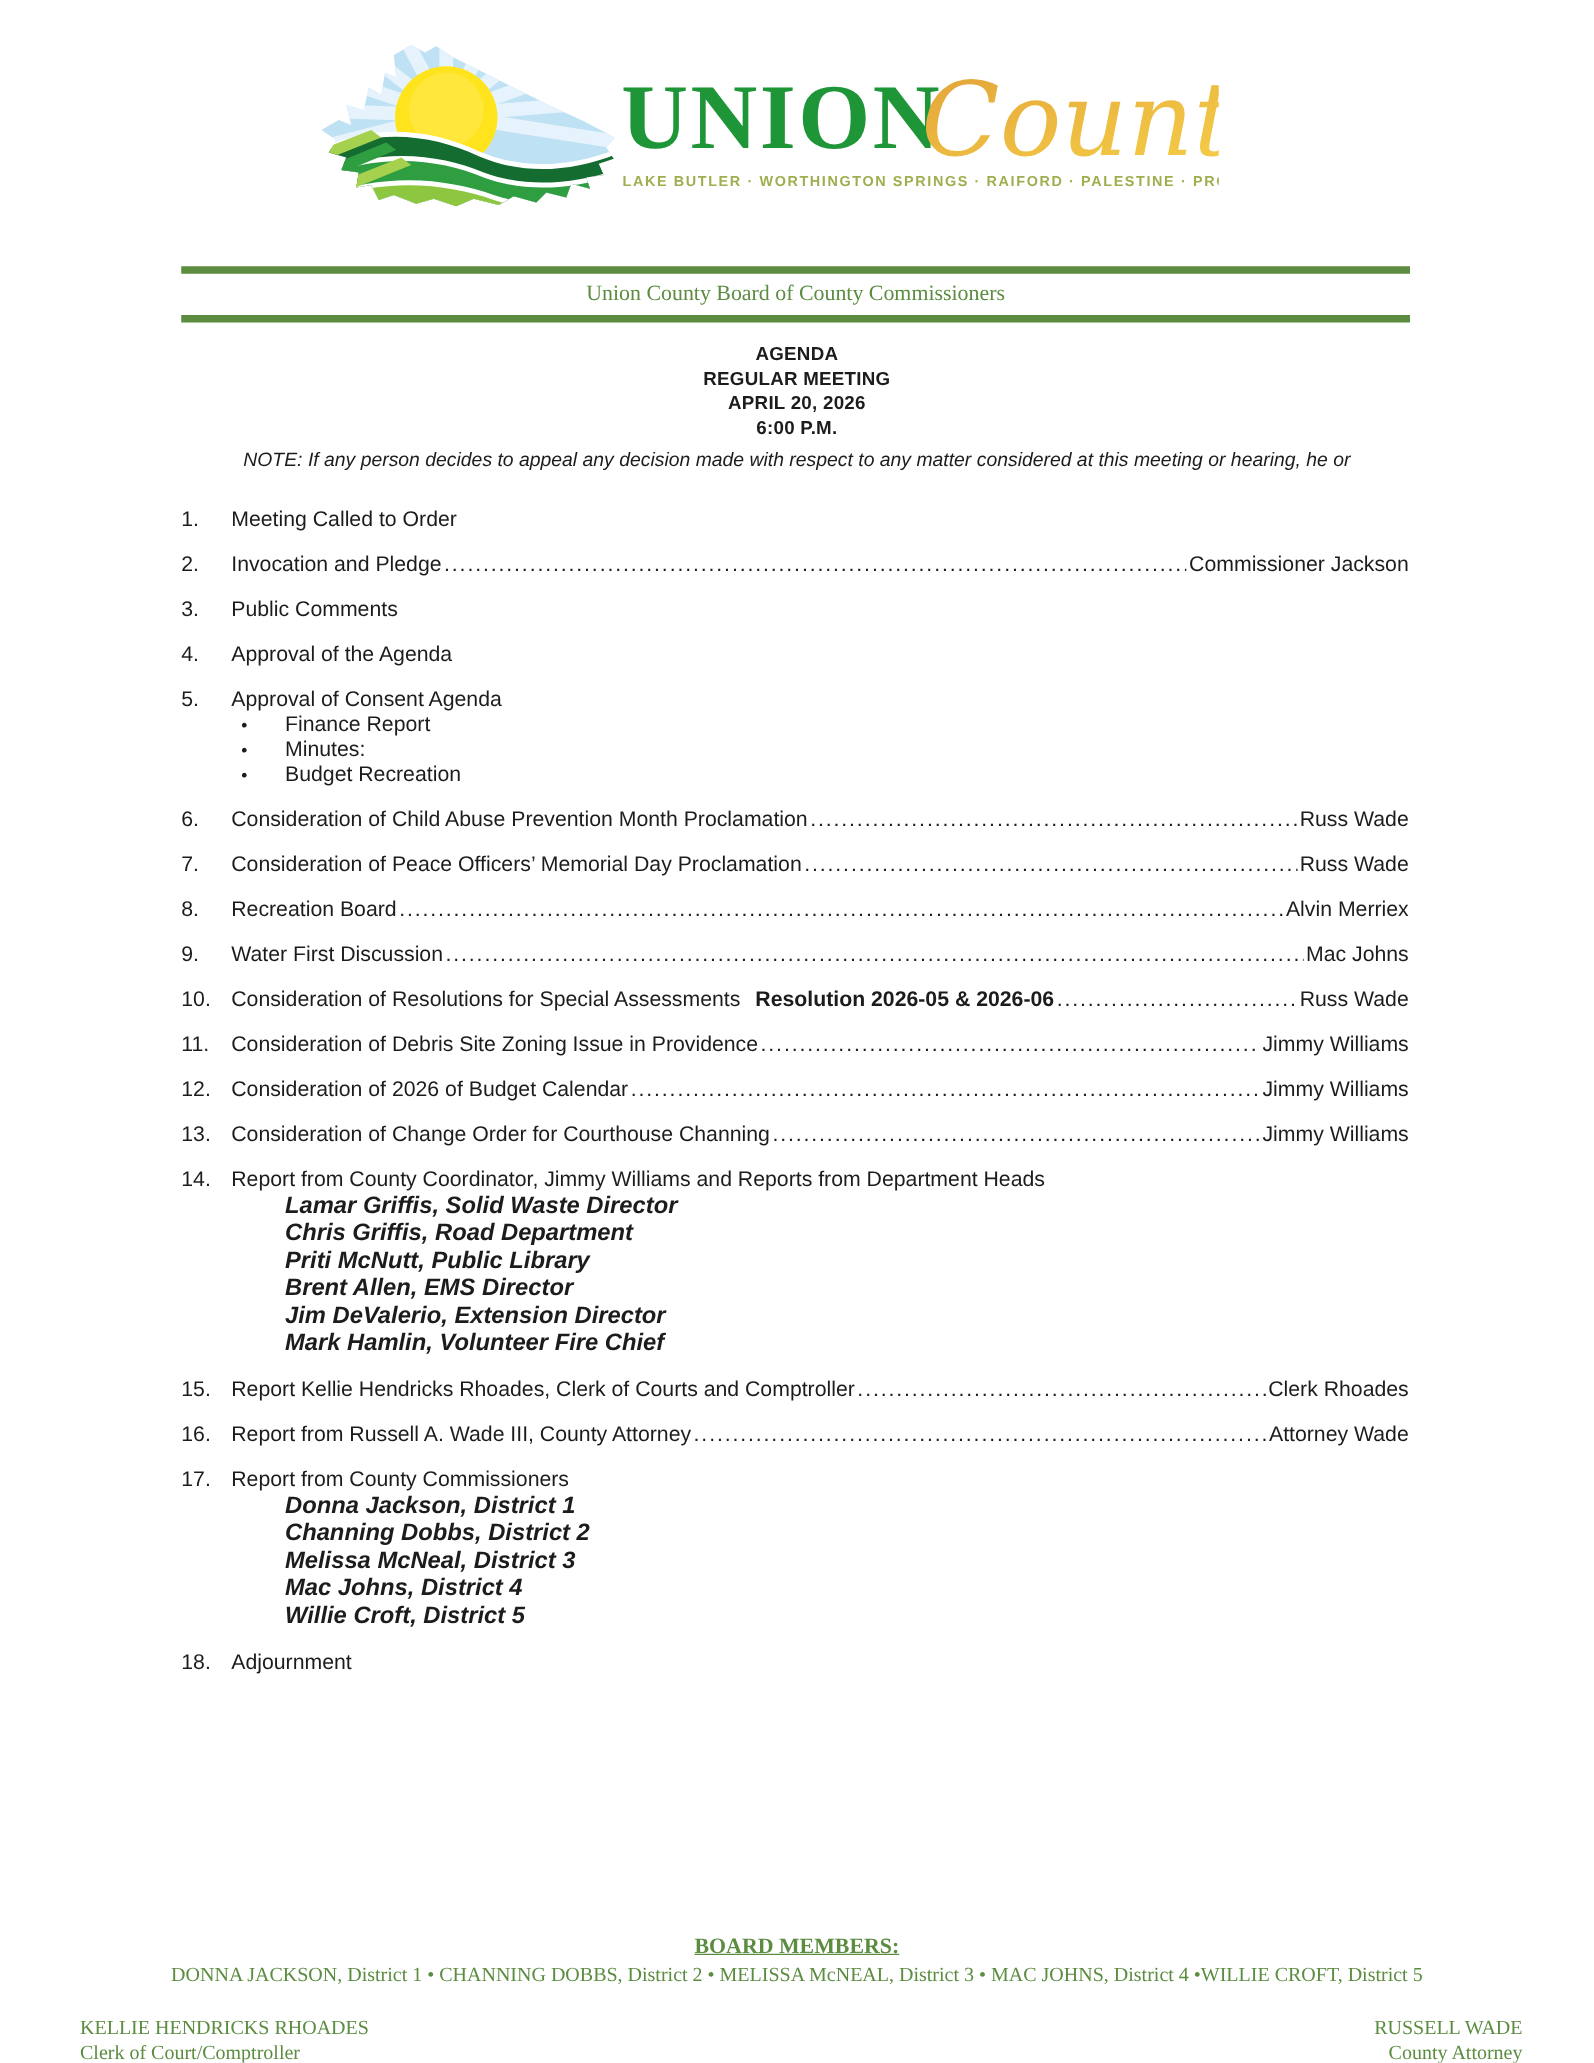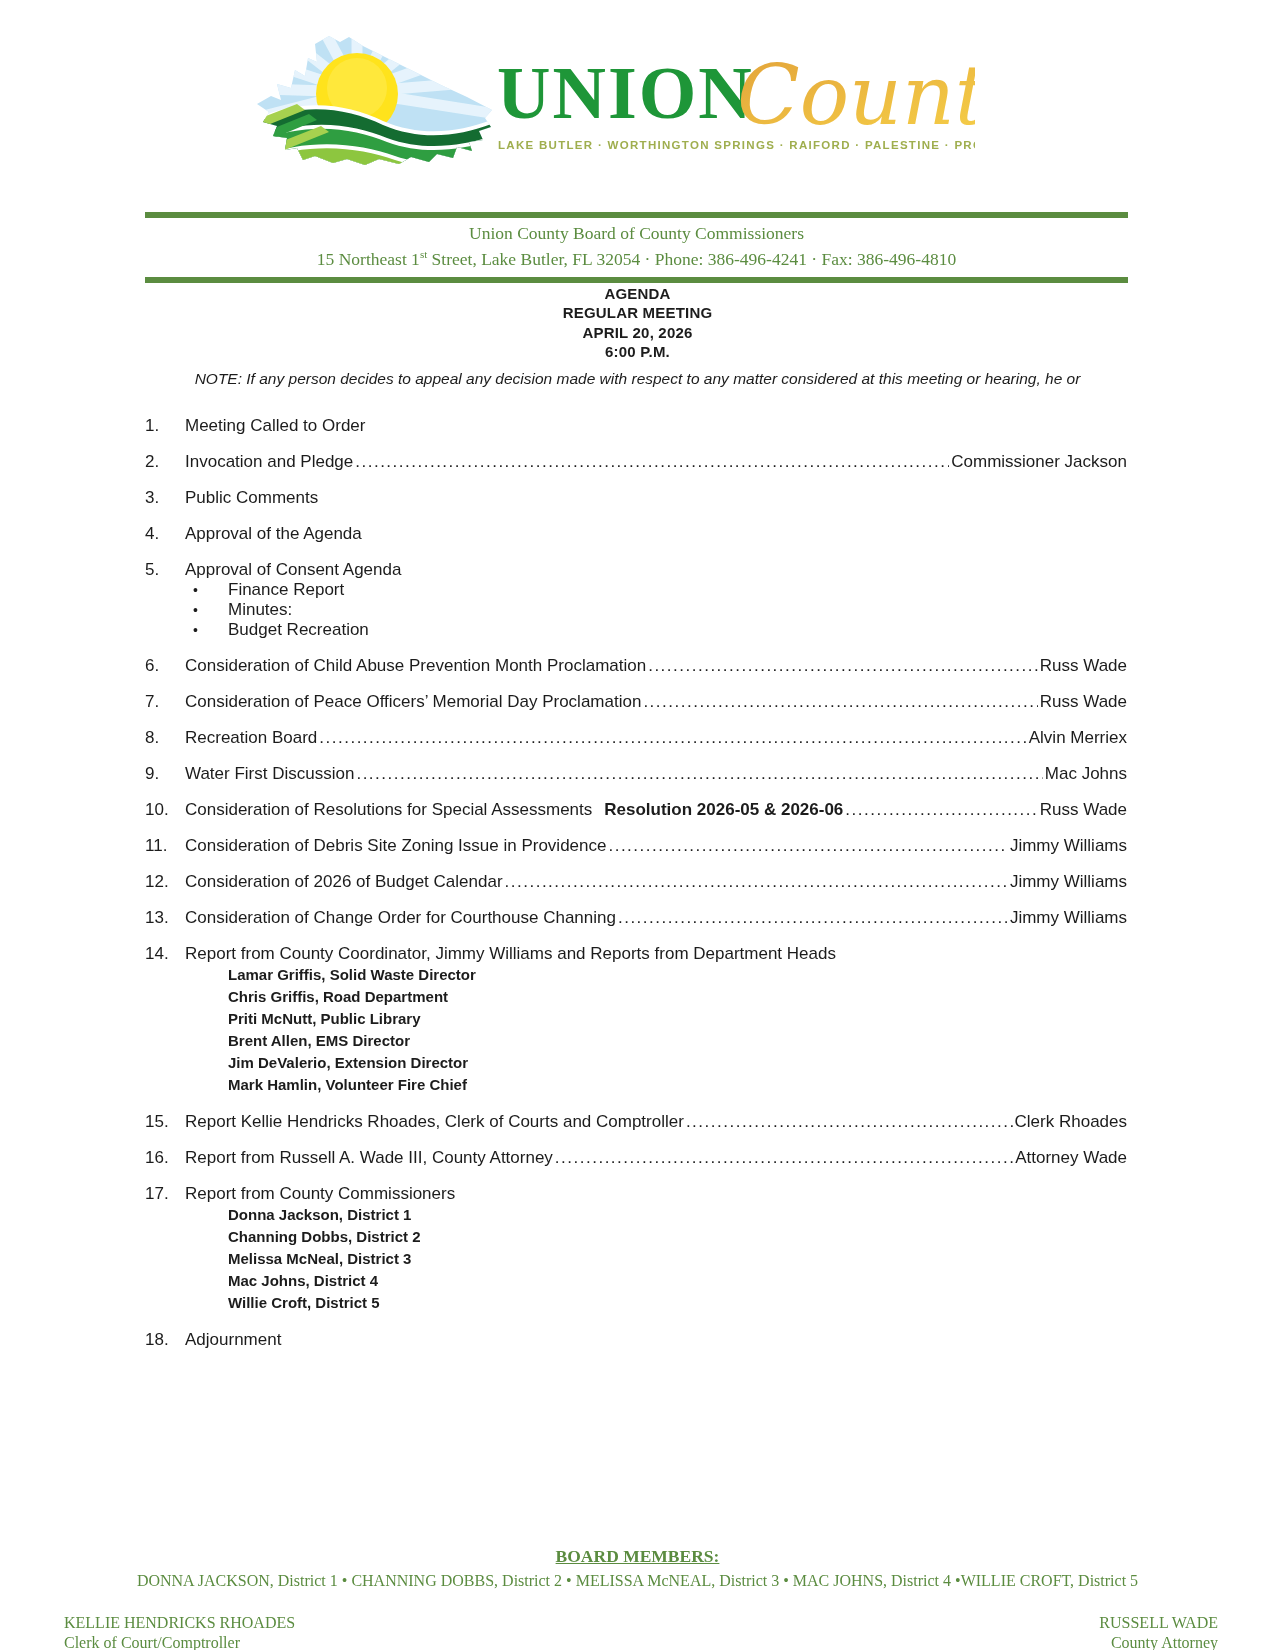--- a/index.html
+++ b/index.html
@@ -21,21 +21,21 @@
   .rules{margin-left:145px;width:983px;}
   .rule{height:6px;background:var(--green);}
   .rule-top{margin-top:38px;}
   .rule-bottom{margin-top:7px;}
   .header-text{
     text-align:center;font-family:"Liberation Serif",serif;color:var(--green);
     margin-top:5px;font-size:17.5px;line-height:21px;
   }
   .header-text sup{font-size:11px;}
   .meeting-block{
-    text-align:center;font-weight:bold;font-size:15px;line-height:19.5px;margin-top:1px;
+    text-align:center;font-weight:bold;font-size:15px;line-height:19.5px;margin-top:16px;
     letter-spacing:0.2px;
   }
   .note{
     text-align:center;font-style:italic;font-size:15.5px;line-height:20px;margin-top:7px;
   }
   .agenda{margin:26px 0 0 145px;width:982px;}
   .item{display:flex;margin-bottom:15px;}
   .item-num{width:40px;flex:0 0 40px;font-size:17px;line-height:21px;}
   .item-body{flex:1;min-width:0;}
   .item-line{display:flex;align-items:baseline;font-size:17px;line-height:21px;}
@@ -44,21 +44,21 @@
   .leader{
     flex:1;min-width:12px;overflow:hidden;white-space:nowrap;margin:0 2px;
   }
   .leader::after{
     content:"..................................................................................................................................................................................................................";
     letter-spacing:1.5px;font-size:17px;
   }
   .presenter{white-space:nowrap;}
   .bullet-row{display:flex;padding-left:8px;font-size:17px;line-height:20px;}
   .bullet-glyph{width:35px;flex:0 0 35px;font-size:14px;}
-  .sub-bold{padding-left:43px;font-weight:bold;font-size:15px;line-height:22px;}
+  .sub-bold{padding-left:43px;font-weight:bold;font-size:19px;line-height:22px;font-style:italic;}
   .footer{
     position:absolute;top:1506px;left:0;width:100%;
     font-family:"Liberation Serif",serif;color:var(--green);margin-top:40px;
   }
   .bm-heading{
     text-align:center;font-weight:bold;font-size:17.5px;text-decoration:underline;
     line-height:21px;
   }
   .bm-line{text-align:center;font-size:16px;line-height:20px;margin-top:4px;}
   .officials{
@@ -118,21 +118,20 @@
     <text x="252" y="88" font-family="Liberation Serif, serif" font-weight="bold" font-size="74" letter-spacing="2" fill="#1e9638">UNION</text>
     <text x="492" y="94" font-family="DejaVu Serif, serif" font-style="italic" font-size="82" fill="url(#goldGrad)">County</text>
     <text x="253" y="119" font-family="Liberation Sans, sans-serif" font-weight="bold" font-size="11.5" letter-spacing="1.3" fill="#9fae4e">LAKE BUTLER · WORTHINGTON SPRINGS · RAIFORD · PALESTINE · PROVIDENCE</text>
   </svg>
 </div>
 
 <div class="rules">
   <div class="rule rule-top"></div>
   <div class="header-text">
     <div>Union County Board of County Commissioners</div>
-    <div><span>15 Northeast 1</span><sup>st</sup><span> Street, Lake Butler, FL 32054 · Phone: 386-496-4241 · Fax: 386-496-4810</span></div>
   </div>
   <div class="rule rule-bottom"></div>
 </div>
 
 <div class="meeting-block">
   <div>AGENDA</div>
   <div>REGULAR MEETING</div>
   <div>APRIL 20, 2026</div>
   <div>6:00 P.M.</div>
 </div>

